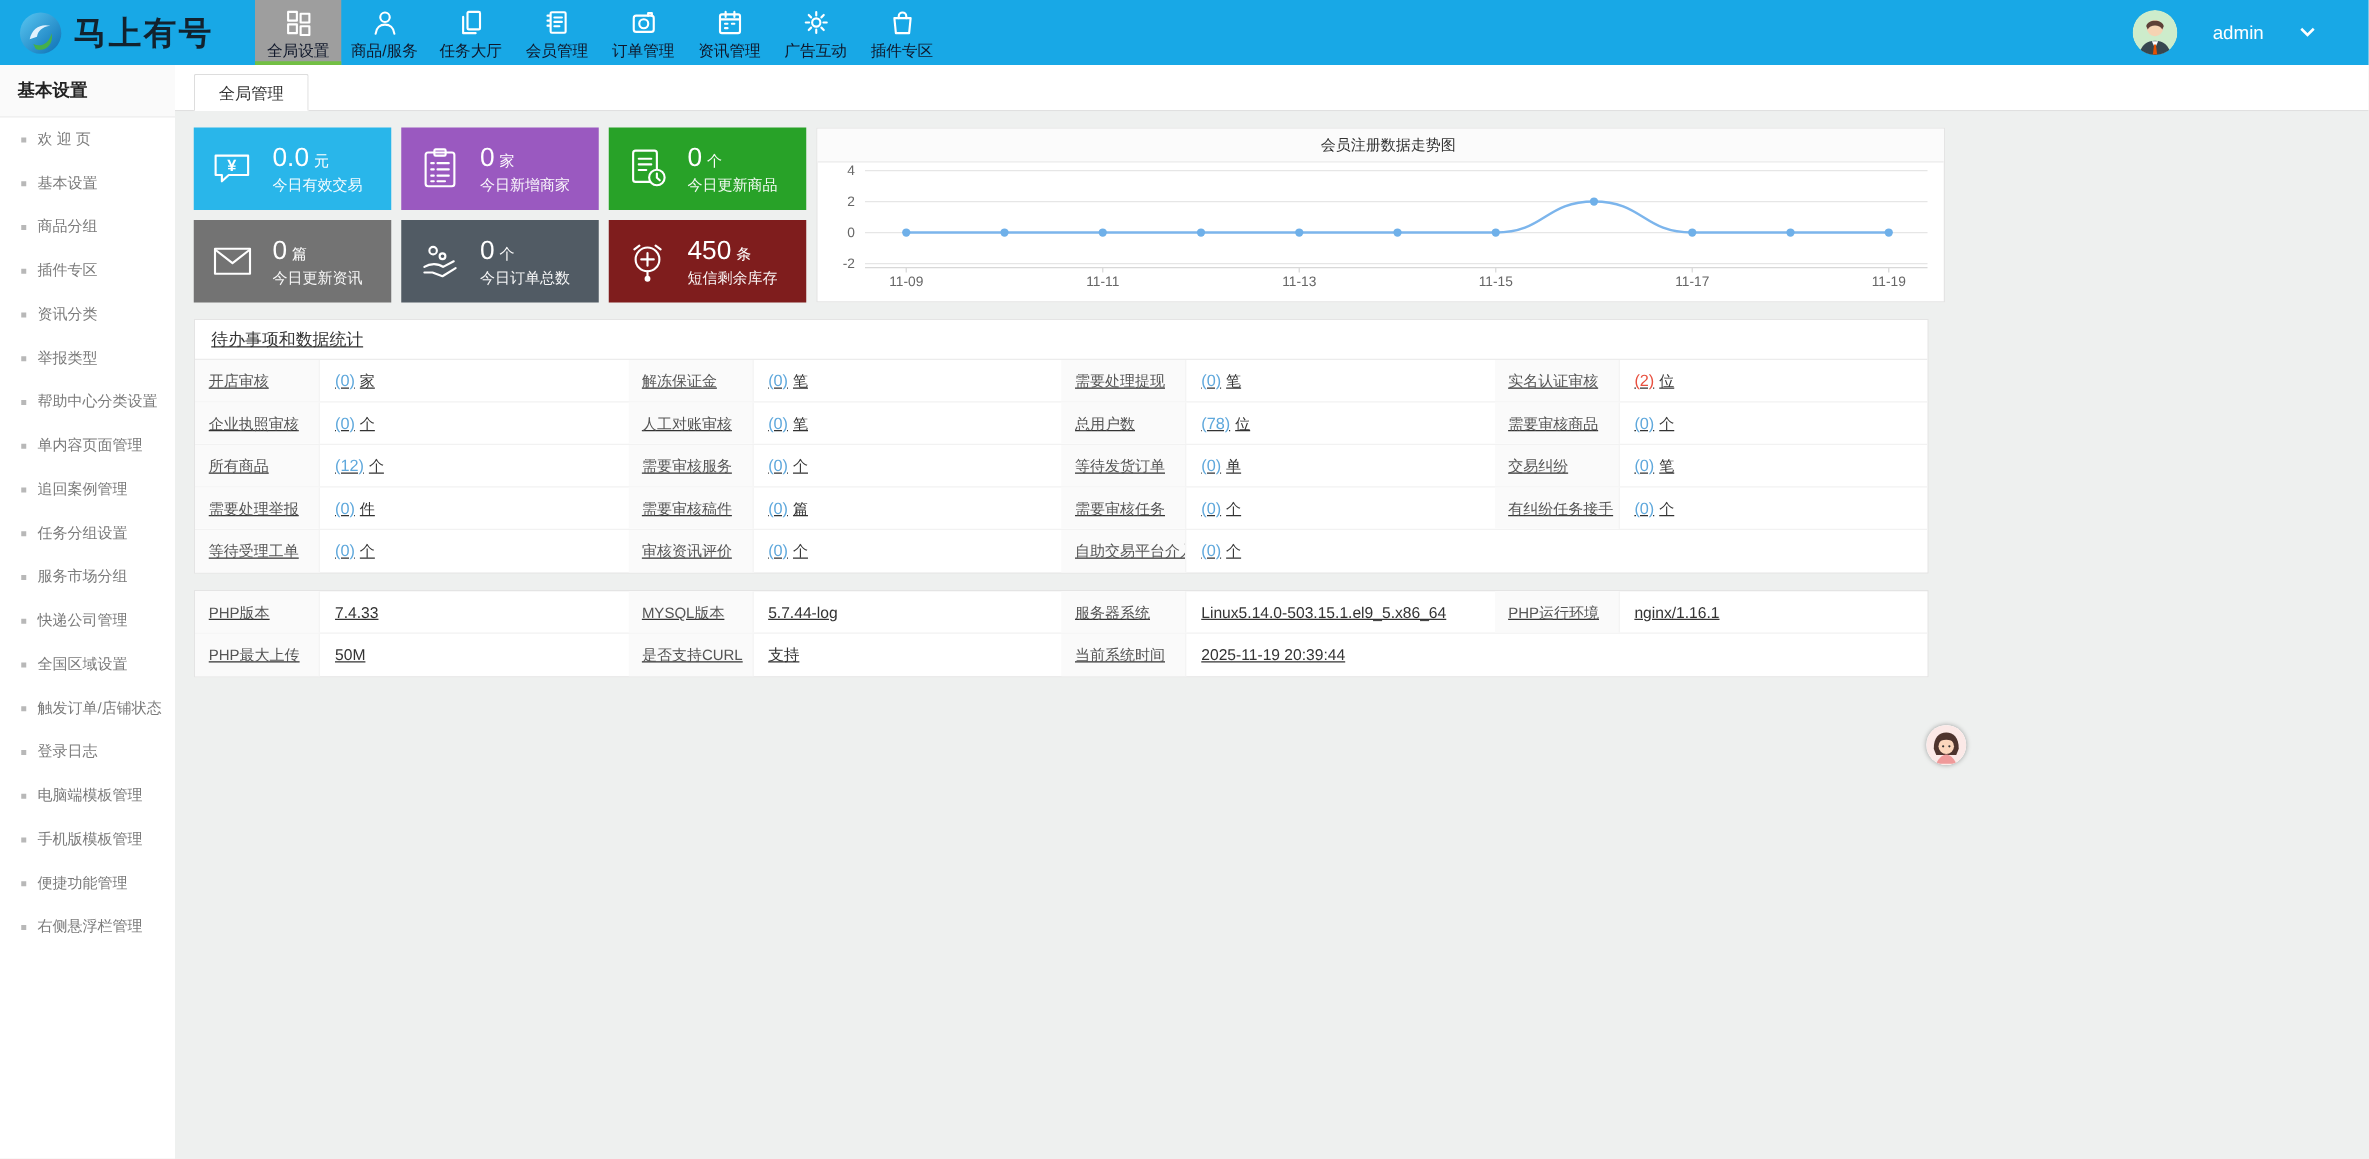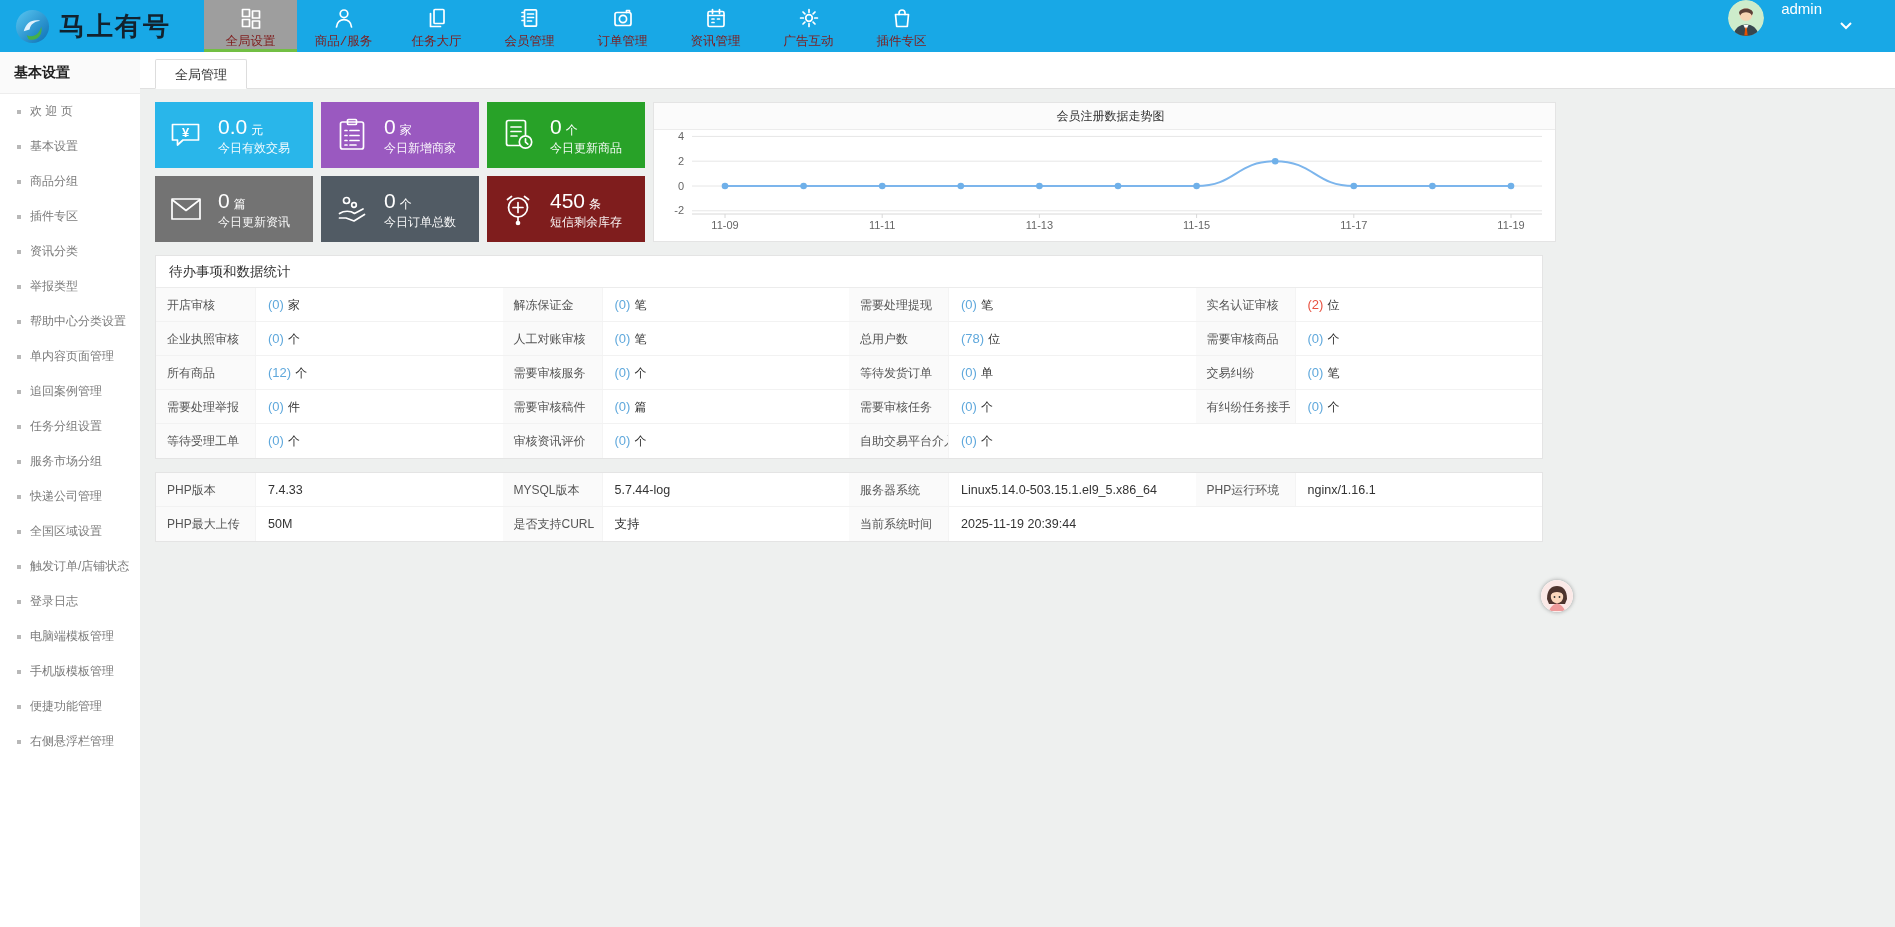--- a/index.html
+++ b/index.html
@@ -5,25 +5,25 @@
   * { margin:0; padding:0; box-sizing:border-box; }
   html,body { width:1895px; height:927px; overflow:hidden; }
   body { position:relative; background:#eef0ef; font-family:"Liberation Sans","DejaVu Sans",sans-serif; color:#333; }
 
   
   .topbar { position:absolute; top:0; left:0; right:0; height:52px; background:#18a8e6; display:flex; align-items:stretch; z-index:5; }
   .brand { display:flex; align-items:center; padding-left:14px; width:204px; cursor:pointer; }
   .brand-logo { width:37px; height:37px; display:block; }
   .brand-name { font-size:26px; font-weight:bold; color:#12222e; margin-left:8px; letter-spacing:2px; white-space:nowrap; }
   .nav { display:flex; }
-  .nav-item { width:93px; text-align:center; color:#7f1d1d; cursor:pointer; padding-top:7px;font-family:Liberation Mono, monospace; }
+  .nav-item { width:69px; text-align:center; color:#0f172a; cursor:pointer; padding-top:7px; }
   .nav-item svg { display:block; margin:0 auto; }
   .nav-label { font-size:12.5px; margin-top:4px; display:block; white-space:nowrap; }
   .nav-item.active { background:#9e9e9e; border-bottom:3px solid #72bf44; }
-  .header-right { margin-left:auto; display:flex; padding-right:42px; gap:17px; color:#fff; }
+  .header-right { margin-left:auto; display:flex; align-items:center; padding-right:42px; gap:28px; color:#fff; }
   .avatar { width:36px; height:36px; border-radius:50%; overflow:hidden; cursor:pointer; flex:none; }
   .admin-name { font-size:15px; }
   .chev { cursor:pointer; display:flex; align-items:center; }
 
   
   .sidebar { position:absolute; top:52px; left:0; width:140px; bottom:0; background:#fff; }
   .sidebar-title { font-size:14px; font-weight:bold; color:#222; padding:12px 14px 11px; border-bottom:1px solid #ededed; background:#fafafa; }
   .side-item { display:flex; align-items:center; padding:9px 4px 9px 17px; color:#7b7b7b; font-size:12px; cursor:pointer; white-space:nowrap; }
   .side-bullet { width:4px; height:4px; background:#b8b8b8; margin-right:9px; flex:none; }
 
@@ -39,21 +39,21 @@
   .card-icon { flex:none; width:40px; display:flex; align-items:center; }
   .card-body { margin-left:10px; line-height:1.3; overflow:hidden; }
   .card-val { font-size:21px; }
   .card-unit { font-size:12px; margin-left:4px; }
   .card-label { font-size:12px; opacity:.95; margin-top:1px; white-space:nowrap; }
 
   .chart-panel { flex:1; background:#fff; border:1px solid #e4e4e4; height:140px;text-align:center; }
   .panel-hd { height:27px; line-height:27px; padding-left:12px; font-size:12px; color:#333; border-bottom:1px solid #ececec; background:#fbfbfb; }
   .chart-svg { display:block; }
 
-  .panel { background:#fff; border:1px solid #e4e4e4; margin-top:13px; }
+  .panel { background:#fff; border:1px solid #e4e4e4; margin-top:13px;text-decoration:underline; }
   .panel-title { height:32px; line-height:32px; padding-left:13px; font-size:13.5px; color:#333; border-bottom:1px solid #ececec; }
   .t-row { display:flex; height:34px; border-bottom:1px solid #f2f2f2; }
   .t-row:last-child { border-bottom:none; }
   .t-pair { width:25%; display:flex; }
   .t-label { width:100px; flex:none; background:#fafafa; color:#555; font-size:12px; line-height:34px; padding-left:11px; border-right:1px solid #f4f4f4; white-space:nowrap; overflow:hidden; }
   .t-value { flex:1; line-height:34px; padding-left:12px; font-size:12.5px; color:#333; white-space:nowrap; overflow:hidden; }
   .t-num { color:#5fa8dc; font-size:13px; cursor:pointer; }
   .t-num.red { color:#e8503f; }
   .t-unit { margin-left:4px; color:#333; font-size:12px; }
 

